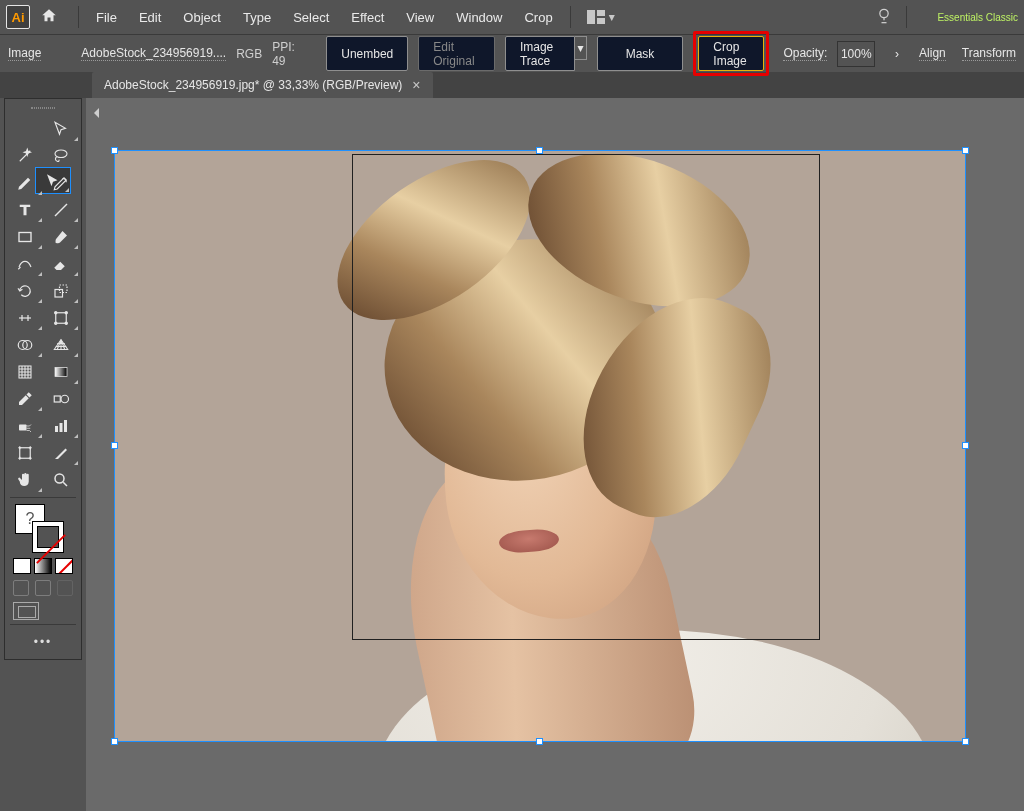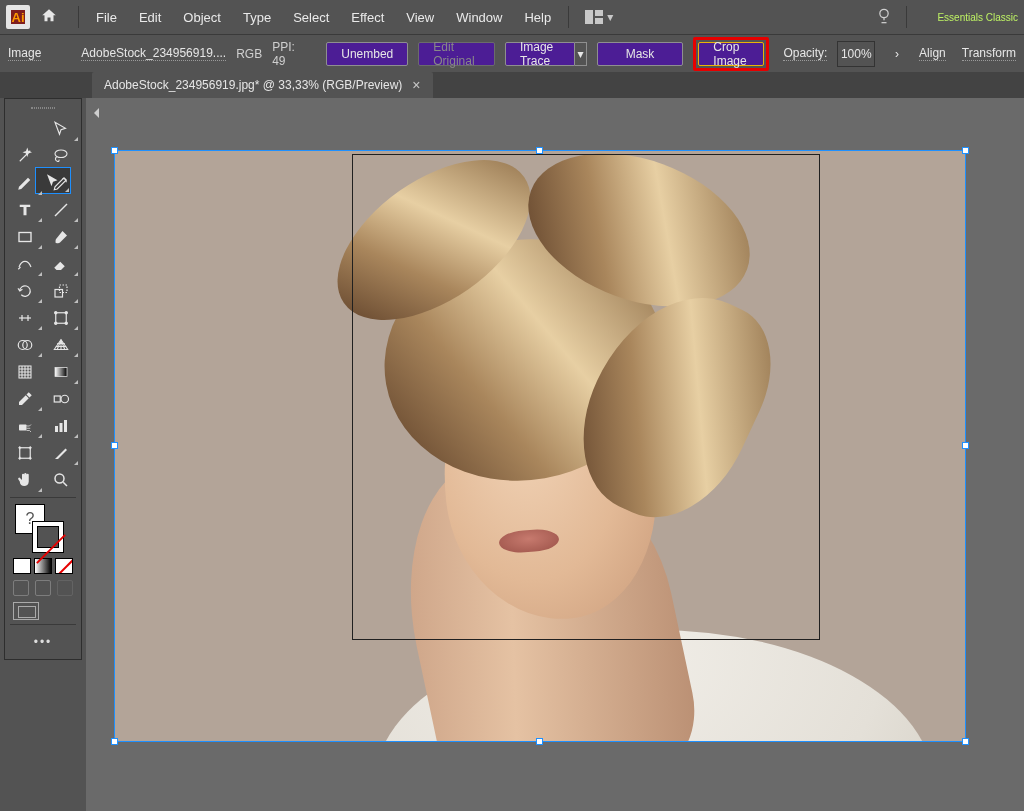--- a/index.html
+++ b/index.html
@@ -1,31 +1,31 @@
 <!DOCTYPE html>
 <html><head>
 <meta charset="utf-8">
 <style>
   html,body{margin:0;padding:0;width:1024px;height:811px;overflow:hidden;font-family:"Segoe UI",Tahoma,Arial,sans-serif;background:#535353;color:#e6e6e6;font-size:12px;}
   *{box-sizing:border-box;}
   
   .menubar{height:34px;background:#535353;display:flex;align-items:center;padding:0 6px;}
-  .ai-logo{width:24px;height:24px;background:#7f1d1d;border:5px solid #e5e5e5;color:#ff9a00;font-weight:bold;display:flex;align-items:center;justify-content:center;font-size:13px;border-radius:2px;}
+  .ai-logo{width:24px;height:24px;background:#404040;border:1px solid #e5e5e5;color:#ff9a00;font-weight:bold;display:flex;align-items:center;justify-content:center;font-size:13px;border-radius:2px;}
   .home-icon{margin:0 14px 0 10px;cursor:pointer;}
   .menu-sep{width:1px;height:22px;background:#3a3a3a;margin:0 6px;}
   .menu-items{display:flex;align-items:center;}
   .menu-items span{padding:0 11px;cursor:pointer;font-size:13px;color:#eaeaea;}
   .arrange-icon{margin-left:10px;cursor:pointer;display:flex;align-items:center;opacity:.8}
   .menubar .right{margin-left:auto;display:flex;align-items:center;}
   .menubar .right .ws{font-size:10px;color:#bef264;margin-left:18px;}
   
   .ctrlbar{height:38px;background:#535353;border-top:1px solid #3a3a3a;display:flex;align-items:center;padding:0 8px;gap:10px;}
   .ctrl-label{color:#e6e6e6;font-size:12px;border-bottom:1px dotted #9a9a9a;cursor:pointer;}
   .ctrl-plain{color:#cfcfcf;font-size:12px;}
-  .ctrl-btn{background:#4c1d95;border:1px solid #8f8f8f;border-radius:2px;color:#e6e6e6;font-size:12px;height:24px;padding:0 14px;display:flex;align-items:center;cursor:pointer;}
+  .ctrl-btn{background:#0f172a;border:1px solid #8f8f8f;border-radius:2px;color:#e6e6e6;font-size:12px;height:35px;padding:0 14px;display:flex;align-items:center;cursor:pointer;}
   .ctrl-btn.dim{color:#888;border-color:#6b6b6b;}
   .red-frame{border:3px solid #e60000;padding:2px;border-radius:2px;}
   .drop{width:18px;height:24px;border:1px solid #8f8f8f;border-left:none;display:flex;align-items:center;justify-content:center;cursor:pointer;background:#535353;}
   .opac-box{border:1px solid #333;background:#535353;width:52px;height:26px;display:flex;align-items:center;justify-content:center;font-size:12px;}
   .chevR{margin:0 10px;cursor:pointer;}
   .ctrlbar .spacer{flex:0 0 6px}
   
   .tabrow{height:26px;background:#434343;display:flex;align-items:flex-end;padding-left:92px;}
   .tab{background:#535353;height:26px;display:flex;align-items:center;padding:0 12px;font-size:12px;color:#e6e6e6;border-top-left-radius:2px;border-top-right-radius:2px;justify-content:flex-end;}
   .tab .x{margin-left:10px;cursor:pointer;font-size:14px;opacity:.8}
@@ -99,21 +99,21 @@
   <div class="menu-sep"></div>
   <div class="menu-items">
     <span>File</span>
     <span>Edit</span>
     <span>Object</span>
     <span>Type</span>
     <span>Select</span>
     <span>Effect</span>
     <span>View</span>
     <span>Window</span>
-    <span>Help</span>
+    <span>Crop</span>
   </div>
   <div class="menu-sep"></div>
   <div class="arrange-icon">
     <svg width="18" height="14" viewBox="0 0 18 14">
         <rect x="0" y="0" width="8" height="14" fill="#e6e6e6"></rect>
         <rect x="10" y="0" width="8" height="6" fill="#e6e6e6"></rect>
         <rect x="10" y="8" width="8" height="6" fill="#e6e6e6"></rect>
       </svg>
     <span style="margin-left:4px;color:#e6e6e6">▾</span>
   </div>

